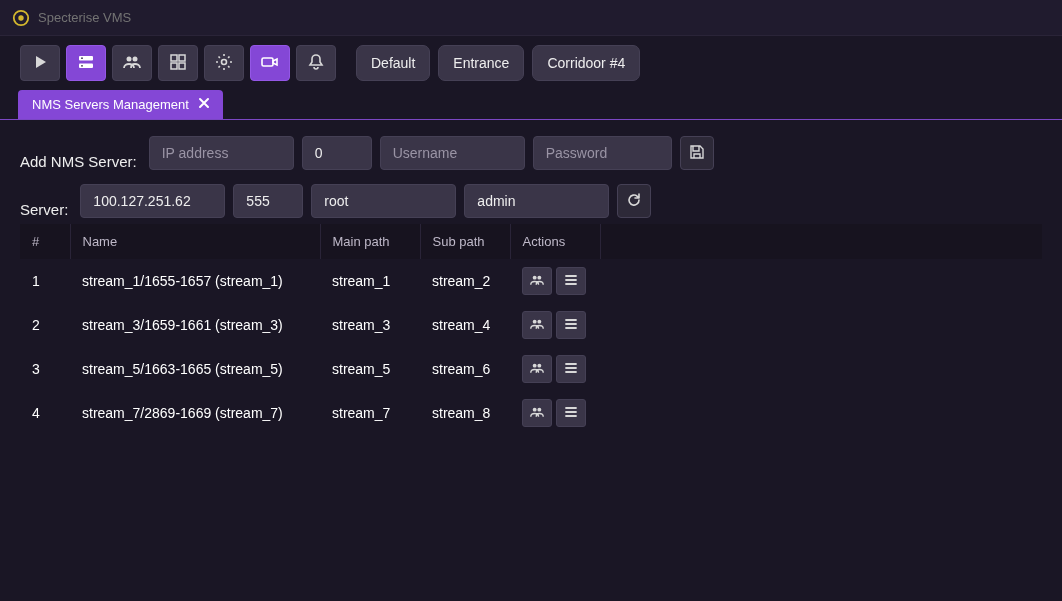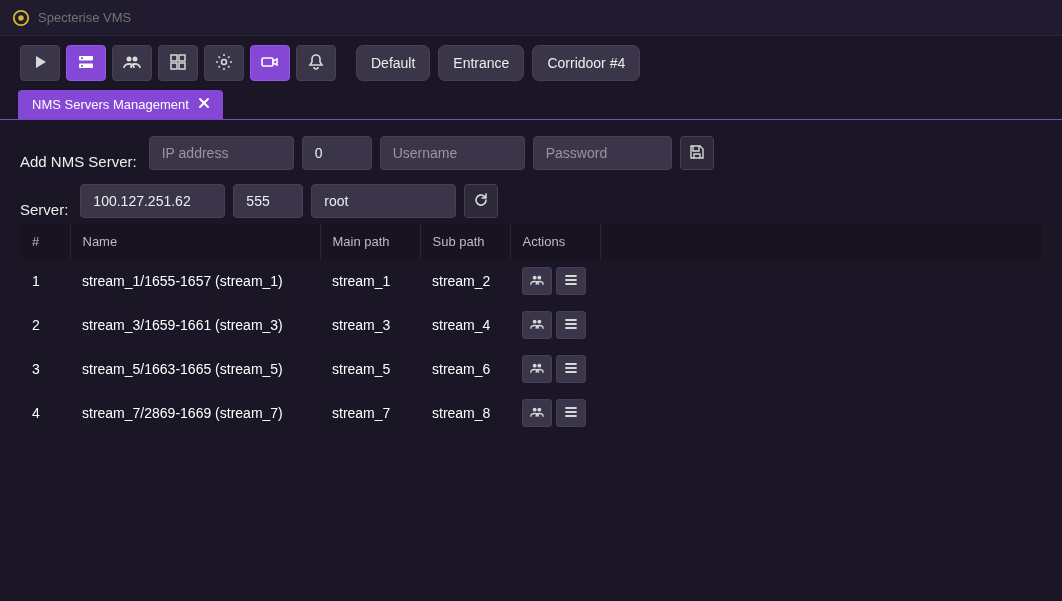--- a/index.html
+++ b/index.html
@@ -179,20 +179,21 @@
           </svg>
       </span>
     </button>
   </div>
 
   <div class="row" style="margin-bottom:6px">
     <span class="row-label">Server:</span>
     <input class="field" style="width: 145px;" value="100.127.251.62">
     <input class="field" style="width: 70px;" value="555">
     <input class="field" style="width: 145px;" value="root">
+    <input class="field" style="width: 145px;" value="admin">
     <button class="small-btn">
       <span>
         <svg viewBox="0 0 16 16">
             <path d="M13 8a5 5 0 1 1-1.7-3.7L13 6M13 2v4H9" fill="none" stroke="#d8d8d8" stroke-width="1.6" stroke-linecap="round" stroke-linejoin="round"></path>
           </svg>
       </span>
     </button>
   </div>
 
   <table>

